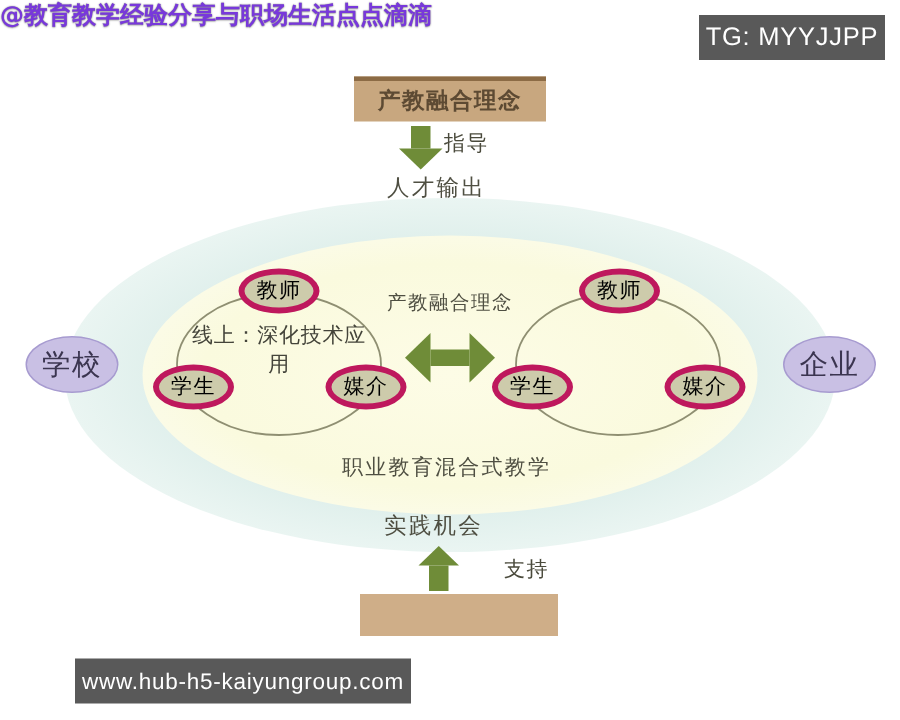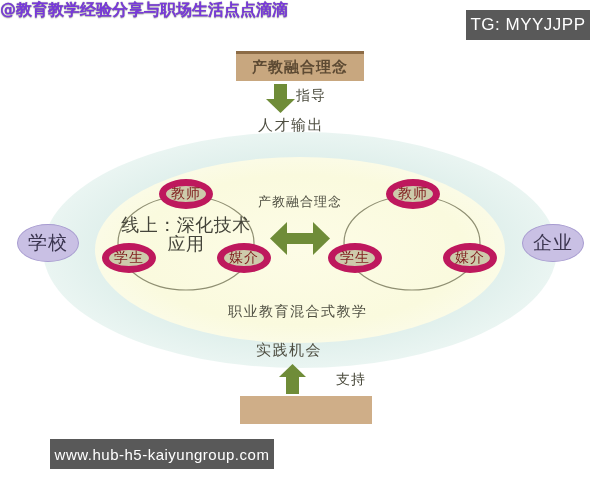--- a/index.html
+++ b/index.html
@@ -71,22 +71,22 @@
   #project-driven { left: 258px; top: 193px; font-size: 13px; letter-spacing: 1px;}
 
   
   .node {
     position: absolute;
     display: flex;
     align-items: center;
     justify-content: center;
     border-radius: 50%;
     background: #cdcbab;
-    border: 7px solid #be185d;
-    color: #7f1d1d;
+    border: 4px solid #be185d;
+    color: #000000;
     font-size: 14px;
     letter-spacing: 1px;
     box-sizing: border-box;
   }
   .node.small { width: 54px; height: 30px; }
 
   .side-node {
     position: absolute;
     display: flex;
     align-items: center;
@@ -99,21 +99,21 @@
     letter-spacing: 1px;
     box-sizing: border-box;
     width: 62px; height: 38px;
   }
 
   
   .cycle-caption {
     position: absolute;
     text-align: center;
     color: #44443a;
-    font-size: 18px;
+    font-size: 14px;
     line-height: 19px;
     letter-spacing: 0.5px;
     width: 130px;
   }
 
   
   .watermark-badge {
     position: absolute;
     background: #595959;
     color: #ffffff;

